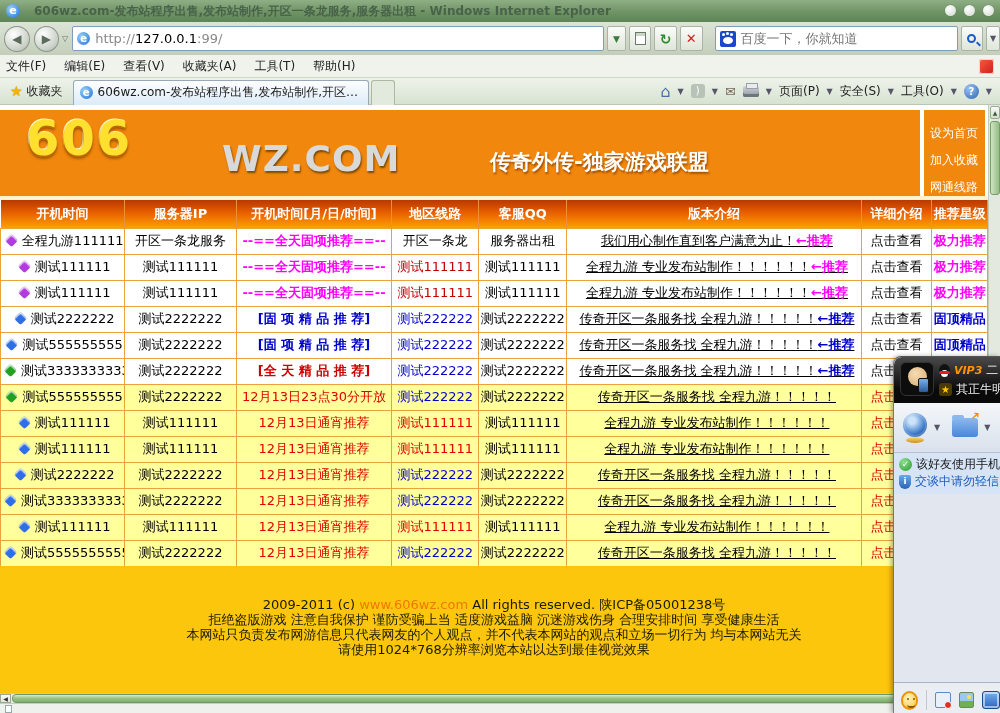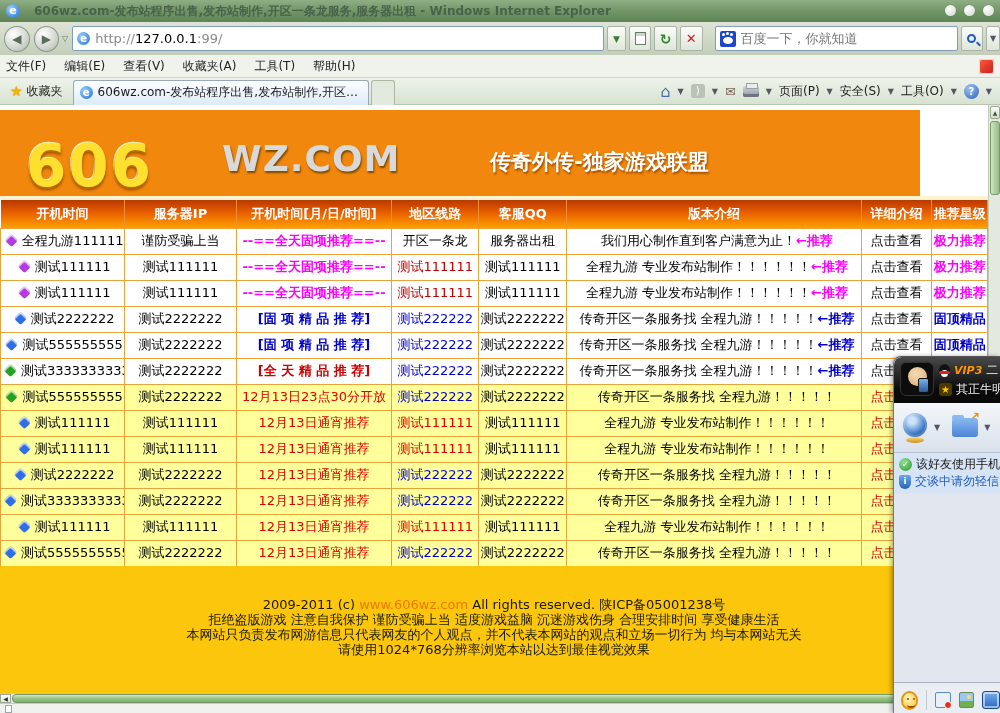--- a/index.html
+++ b/index.html
@@ -52,30 +52,30 @@
   .mailic { font-size:13px; color:#7a6a5a; }
   .printer { display:inline-block; width:16px; height:11px; background:linear-gradient(180deg,#cfd4d9,#8f979f); border-radius:2px; box-shadow:inset 0 -3px 0 #6d757d; position:relative; }
   .printer::before { content:""; position:absolute; left:3px; top:-3px; width:10px; height:4px; background:#e8ecef; border:1px solid #9aa0a6; }
   .helpic { width:15px; height:15px; border-radius:50%; background:radial-gradient(circle at 35% 30%,#9cc4f2,#2a5fb8); color:#fff; font-size:10px; font-weight:bold; text-align:center; line-height:15px; }
 
   
   .page { left:0; top:105px; width:988px; height:588px; background:#fff; overflow:hidden; }
   .banner-l { left:0; top:5px; width:920px; height:86px; background:#f2870d; }
   .banner-r { left:924px; top:5px; width:61px; height:86px; background:#f2870d; padding:10px 0 0 6px; }
   .banner-r a { display:block; color:#fff; font-size:12px; line-height:27px; text-decoration:none; }
-  .logo606 { position:absolute; left:26px; top:22px; font-size:58px; font-weight:bold; letter-spacing:2px; color:#ffe02e; text-shadow:0 2px 0 #c06800, 0 3px 3px #8a4a00, -1px -1px 0 #fff8c0; }
+  .logo606 { position:absolute; left:26px; top:0; font-size:48px; font-weight:bold; letter-spacing:2px; color:#ffe02e; text-shadow:0 2px 0 #c06800, 0 3px 3px #8a4a00, -1px -1px 0 #fff8c0; }
   .logowz { position:absolute; left:222px; top:28px; font-size:36px; font-weight:bold; color:#d9d9d9; text-shadow:1px 2px 2px #7a4a00; letter-spacing:1px; }
   .tagline { position:absolute; left:490px; top:38px; font-size:21px; font-weight:bold; color:#fff; text-shadow:1px 2px 2px #a05000; }
   .gapstrip { left:0; top:91px; width:988px; height:4px; background:#fdf3d0; }
 
   table.srv { position:absolute; left:0; top:95px; width:988px; border-collapse:collapse; table-layout:fixed; }
   table.srv th { height:28px; background:linear-gradient(180deg,#b83800 0%,#e85f00 45%,#ffa000 100%); color:#fff; font-size:13px; font-weight:bold; border-right:1px solid #f09030; white-space:nowrap; overflow:hidden; }
   table.srv td { height:26px; border:1px solid #e9a33b; font-size:13px; white-space:nowrap; overflow:hidden; text-align:center; }
   td.c-name { text-align:left; padding-left:3px; font-size:12px; }
-  td.c-intro { text-align:left; padding-left:6px; }
+  td.c-intro { text-align:left; padding-left:6px;text-decoration:underline; }
   .w0{width:123px}.w1{width:110px}.w2{width:154px}.w3{width:86px}.w4{width:87px}.w5{width:291px}.w6{width:70px}.w7{width:55px}
   .gem { display:inline-block; width:9px; height:9px; transform:rotate(45deg); border-radius:2px; margin:0 6px 0 2px; box-shadow:inset 1px 1px 1px rgba(255,255,255,.85), 0 0 1px rgba(0,0,0,.4); }
 
   .pgfooter { left:0; top:461px; width:988px; height:127px; background:#fcc60d; text-align:center; padding-top:31px; color:#1a1a00; font-size:13px; }
   .pgfooter div { line-height:15px; }
 
   
   .vscroll { left:988px; top:105px; width:12px; height:588px; background:#e3e9df; border-left:1px solid #c2ccba; }
   .vs-up { position:absolute; left:1px; top:1px; width:10px; height:13px; background:linear-gradient(180deg,#fafcf8,#d4ddcd); border:1px solid #9aa894; border-radius:2px; font-size:6px; color:#3a5a3a; text-align:center; line-height:12px; }
   .vs-thumb { position:absolute; left:1px; top:16px; width:10px; height:74px; background:linear-gradient(90deg,#cfe4c4,#94bd83); border:1px solid #7a9a6c; border-radius:3px; }
@@ -203,39 +203,44 @@
       <span class="dd">▼</span>
   </div>
 </div>
 
 <div class="abs page">
   <div class="abs banner-l">
     <span class="logo606">606</span>
     <span class="logowz">WZ.COM</span>
     <span class="tagline">传奇外传-独家游戏联盟</span>
   </div>
+  <div class="abs banner-r">
+    <a>设为首页</a>
+    <a>加入收藏</a>
+    <a>网通线路</a>
+  </div>
   <div class="abs gapstrip"></div>
 
   <table class="srv">
     <thead>
         <tr>
           <th class="w0">开机时间</th>
           <th class="w1">服务器IP</th>
           <th class="w2">开机时间[月/日/时间]</th>
           <th class="w3">地区线路</th>
           <th class="w4">客服QQ</th>
           <th class="w5">版本介绍</th>
           <th class="w6">详细介绍</th>
           <th class="w7">推荐星级</th>
         </tr>
       </thead>
     <tbody>
         <tr style="background: rgb(255, 255, 255);">
           <td class="c-name"><span class="gem" style="background: rgb(178, 58, 224);"></span><span>全程九游111111</span></td>
-          <td class="c-mid">谨防受骗上当</td>
+          <td class="c-mid">开区一条龙服务</td>
           <td class="c-mid" style="color: rgb(255, 0, 255); font-weight: bold;">--==全天固项推荐==--</td>
           <td class="c-mid" style="color: rgb(0, 0, 0);">开区一条龙</td>
           <td class="c-mid">服务器出租</td>
           <td class="c-intro"><span>我们用心制作直到客户满意为止！</span><span style="color: rgb(255, 0, 255); font-weight: bold;">←推荐</span></td>
           <td class="c-mid" style="color: rgb(0, 0, 0);">点击查看</td>
           <td class="c-mid" style="color: rgb(255, 0, 255); font-weight: bold;">极力推荐</td>
         </tr>
         <tr style="background: rgb(255, 255, 255);">
           <td class="c-name"><span class="gem" style="background: rgb(178, 58, 224);"></span><span>测试111111</span></td>
           <td class="c-mid">测试111111</td>

